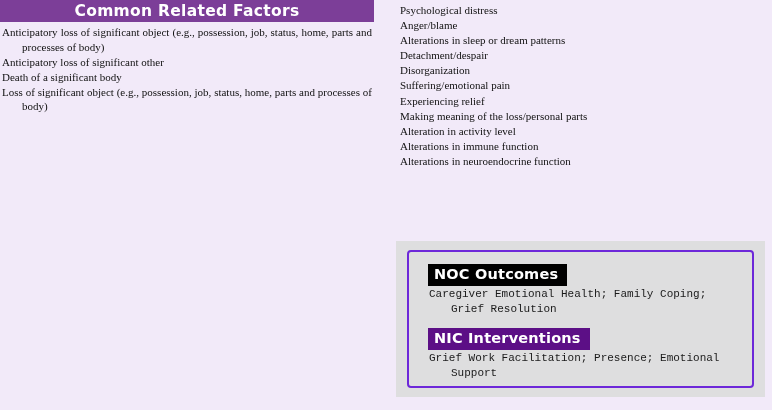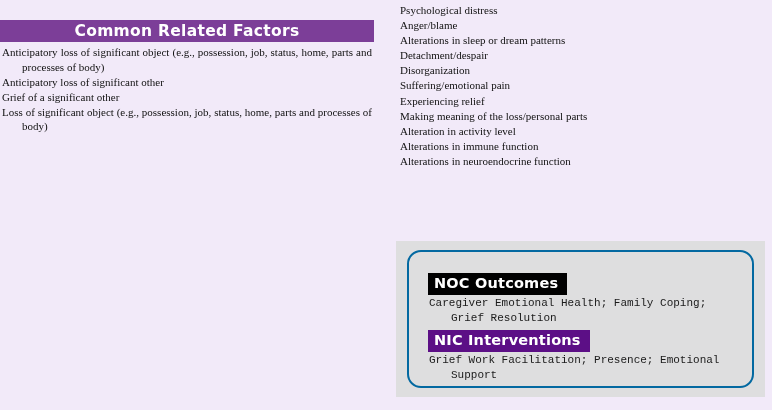--- a/index.html
+++ b/index.html
@@ -47,21 +47,20 @@
     color: #ffffff;
     text-align: center;
     font-family: "DejaVu Sans", sans-serif;
     font-weight: bold;
     font-size: 15.5px;
     letter-spacing: 0.3px;
     line-height: 22px;
     height: 22px;
     white-space: nowrap;
     overflow: hidden;
-    margin-top: 20px;
   }
   .col-right .section-header {
     width: 374px;
   }
 
   
   .item-list {
     list-style: none;
     margin: 0;
     padding: 3px 2px 0 2px;
@@ -105,42 +104,42 @@
     height: 156px;
     background: #dededf;
     box-sizing: border-box;
   }
   .noc-nic-inner {
     position: absolute;
     left: 11px;
     top: 9px;
     right: 11px;
     bottom: 9px;
-    border: 2px solid #0369a1;
-    border-radius: 14px;
+    border: 2px solid #6d28d9;
+    border-radius: 4px;
     box-sizing: border-box;
-    padding: 21px 14px 0 19px;
+    padding: 12px 14px 0 19px;
   }
   .tag {
     display: inline-block;
     font-family: "DejaVu Sans", sans-serif;
     font-weight: bold;
     font-size: 14.5px;
     line-height: 19px;
     letter-spacing: 0.2px;
     padding: 1px 9px 2px 6px;
     color: #ffffff;
     white-space: nowrap;
   }
   .tag-noc {
     background: #000000;
   }
   .tag-nic {
     background: #5c0f86;
-    margin-top: 3px;
+    margin-top: 10px;
   }
   .tag-body {
     font-family: Liberation Mono, monospace;
     font-size: 11px;
     line-height: 15.4px;
     color: #1a1a1a;
     padding-left: 22px;
     text-indent: -22px;
     margin: 1px 0 0 1px;
     max-width: 325px;
@@ -149,21 +148,21 @@
 </head>
 <body>
 
 <div class="page">
 
   <div class="col-left">
     <div class="section-header">Common Related Factors</div>
     <ul class="item-list">
       <li class="justify">Anticipatory loss of significant object (e.g., possession, job, status, home, parts and processes of body)</li>
       <li>Anticipatory loss of significant other</li>
-      <li>Grief of a significant other</li>
+      <li>Death of a significant body</li>
       <li class="justify">Loss of significant object (e.g., possession, job, status, home, parts and processes of body)</li>
     </ul>
   </div>
 
 
   <div class="col-right">
     <ul class="item-list">
       <li>Psychological distress</li>
       <li>Anger/blame</li>
       <li>Alterations in sleep or dream patterns</li>

